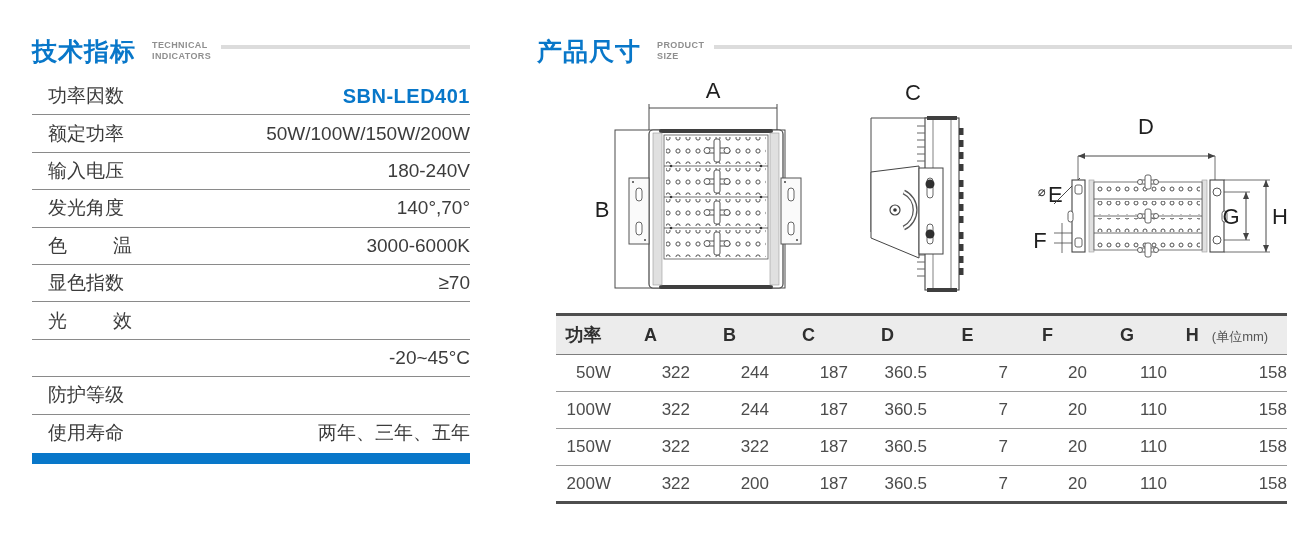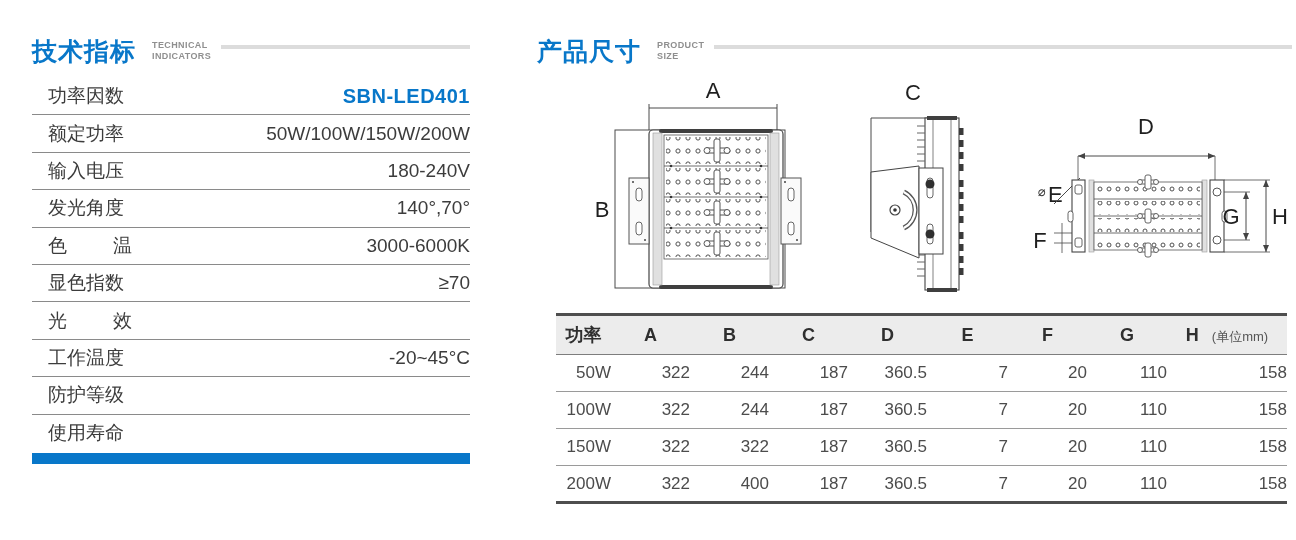--- a/index.html
+++ b/index.html
@@ -91,28 +91,28 @@
         <span class="val">3000-6000K</span>
       </div>
       <div class="spec-row">
         <span class="lbl">显色指数</span>
         <span class="val">≥70</span>
       </div>
       <div class="spec-row">
         <span class="lbl j">光效</span>
       </div>
       <div class="spec-row">
-        <span class="lbl">工作温度</span>
         <span class="val">-20~45°C</span>
       </div>
       <div class="spec-row">
         <span class="lbl">防护等级</span>
       </div>
       <div class="spec-row">
         <span class="lbl">使用寿命</span>
+        <span class="val">两年、三年、五年</span>
       </div>
     </div>
     <div class="accent-bar"></div>
   </section>
 
   <section class="panel right">
     <header class="sec-head">
       <h2 class="cn">产品尺寸</h2>
       <div class="en">
         <span>PRODUCT</span>
@@ -385,21 +385,21 @@
           <td>187</td>
           <td>360.5</td>
           <td>7</td>
           <td>20</td>
           <td>110</td>
           <td>158</td>
         </tr>
         <tr>
           <td>200W</td>
           <td>322</td>
-          <td>400</td>
+          <td>200</td>
           <td>187</td>
           <td>360.5</td>
           <td>7</td>
           <td>20</td>
           <td>110</td>
           <td>158</td>
         </tr>
       </tbody>
     </table>
   </section>

